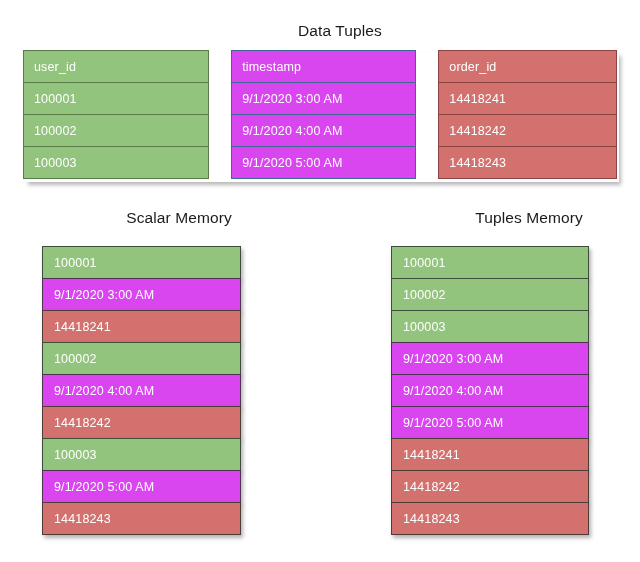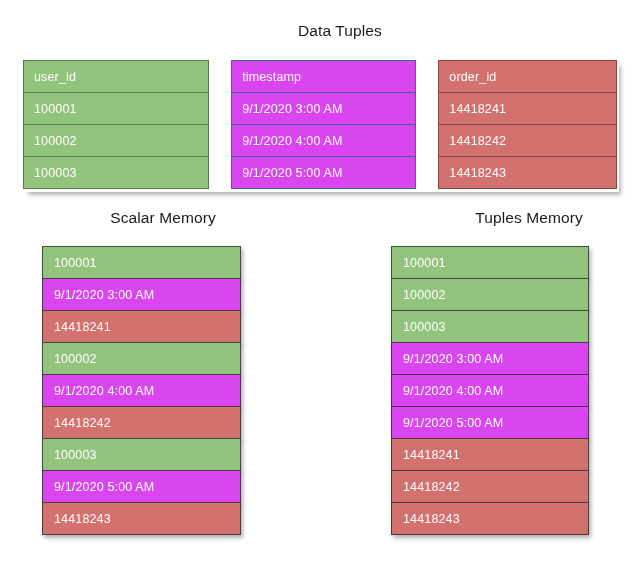--- a/index.html
+++ b/index.html
@@ -26,35 +26,35 @@
     white-space: nowrap;
     text-align: center;
     padding-left: 40px;
   }
   #tuples-title {
     left: 0;
     right: 0;
     top: 22px;
   }
   #scalar-title {
-    left: 8px;
+    left: 24px;
     width: 230px;
     top: 209px;
   }
   #vector-title {
     left: 374px;
     width: 230px;
     top: 209px;
   }
 
   
   #tuples-table {
     position: absolute;
     left: 24px;
-    top: 60px;
+    top: 50px;
     width: 593px;
     display: flex;
     flex-direction: row;
     gap: 23px;
   }
   .tuple-col {
     display: flex;
     flex-direction: column;
   }
   .col-user   { width: 198px; }

